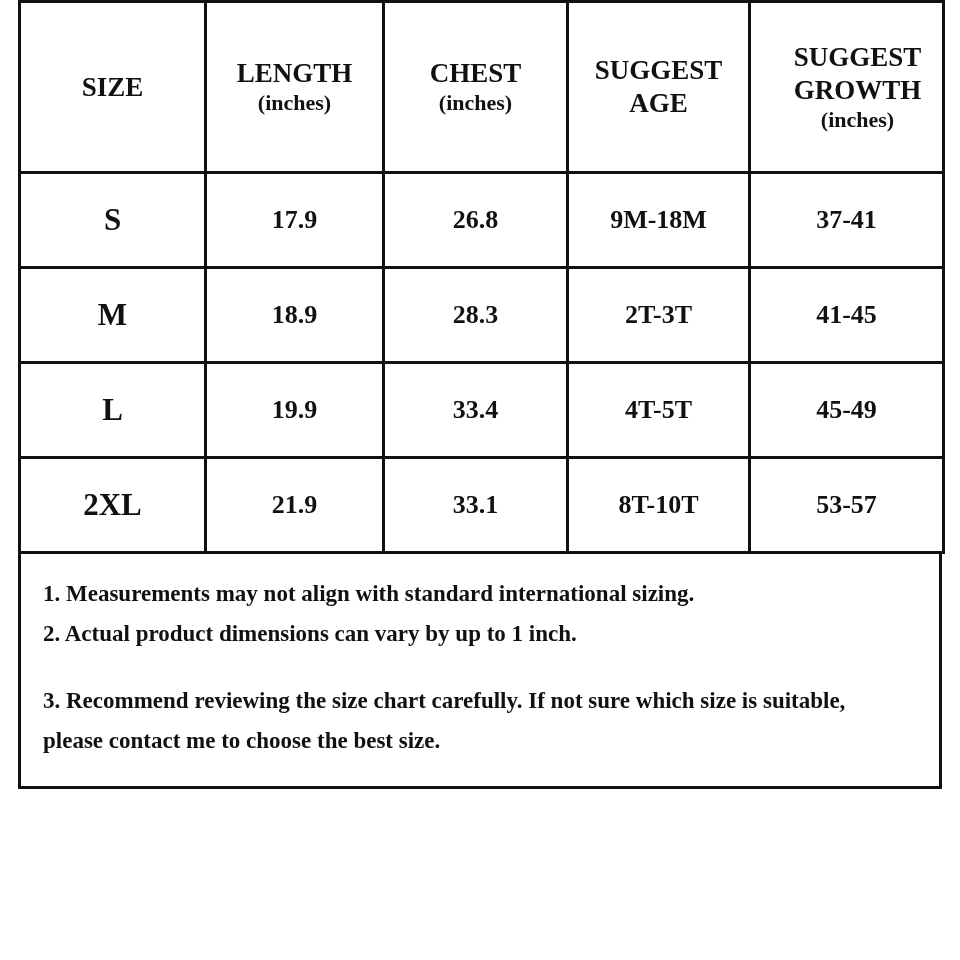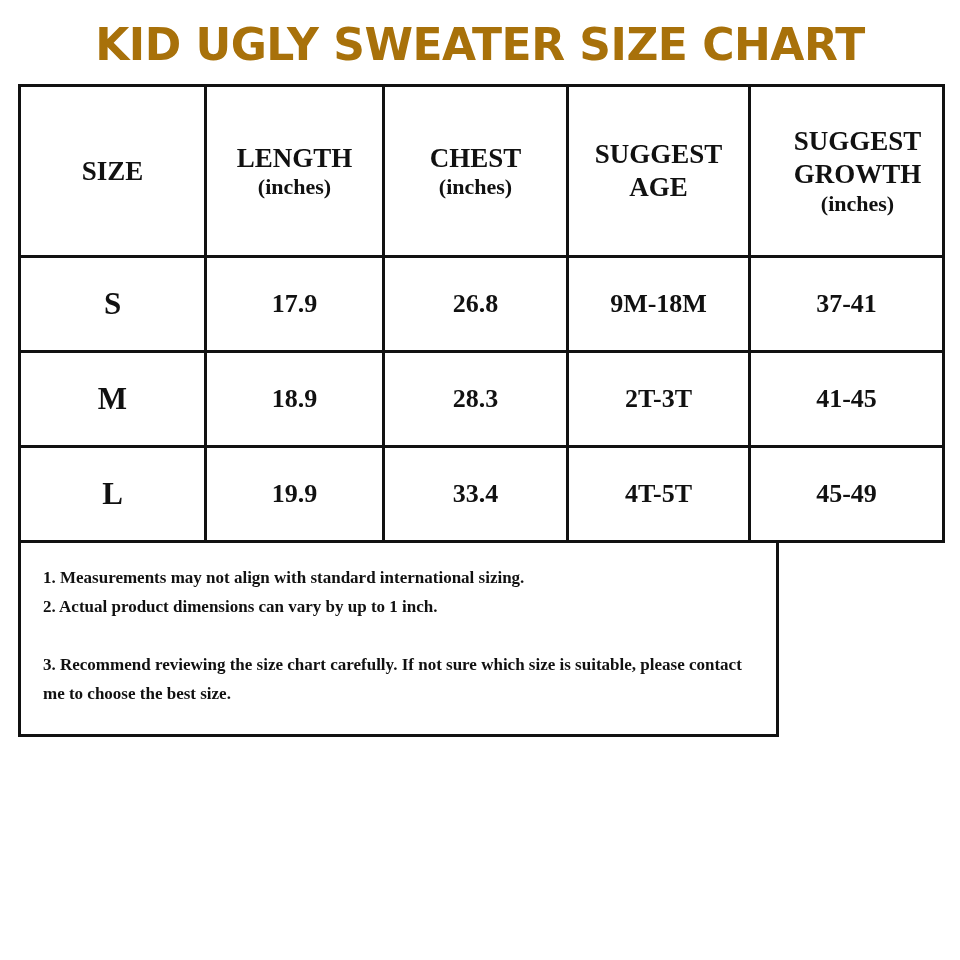--- a/index.html
+++ b/index.html
@@ -74,43 +74,42 @@
   }
   tbody td {
     height: 92px;
     font-size: 26px;
   }
   tbody td.size-cell {
     font-size: 31px;
     font-weight: bold;
   }
   .notes {
-    width: 761px;
+    width: 924px;
     box-sizing: border-box;
     border: 3px solid #111111;
     border-top: none;
     padding: 20px 28px 26px 22px;
-    font-size: 17px;
+    font-size: 23px;
     font-weight: bold;
     line-height: 1.72;
   }
   .notes .note {
     display: block;
   }
   .notes .note.wrap {
     text-indent: 0;
     margin-top: 28px;
   }
 </style>
 </head>
 <body>
 
 <div class="page">
 
-  <div class="chart-title" style="color: rgb(168, 113, 10);">KID UGLY SWEATER SIZE CHART</div>
 
   <table class="size-chart">
     <colgroup>
       <col class="c0">
         <col class="c1">
         <col class="c2">
         <col class="c3">
         <col class="c4">
     </colgroup>
     <thead>
@@ -150,20 +149,27 @@
         <td>2T-3T</td>
         <td>41-45</td>
       </tr>
       <tr>
         <td class="size-cell">L</td>
         <td>19.9</td>
         <td>33.4</td>
         <td>4T-5T</td>
         <td>45-49</td>
       </tr>
+      <tr>
+        <td class="size-cell">2XL</td>
+        <td>21.9</td>
+        <td>33.1</td>
+        <td>8T-10T</td>
+        <td>53-57</td>
+      </tr>
     </tbody>
   </table>
 
   <div class="notes">
     <span class="note">1. Measurements may not align with standard international sizing.</span>
     <span class="note">2. Actual product dimensions can vary by up to 1 inch.</span>
     <span class="note wrap">3. Recommend reviewing the size chart carefully. If not sure which size is suitable, please contact me to choose the best size.</span>
   </div>
 
 </div>

